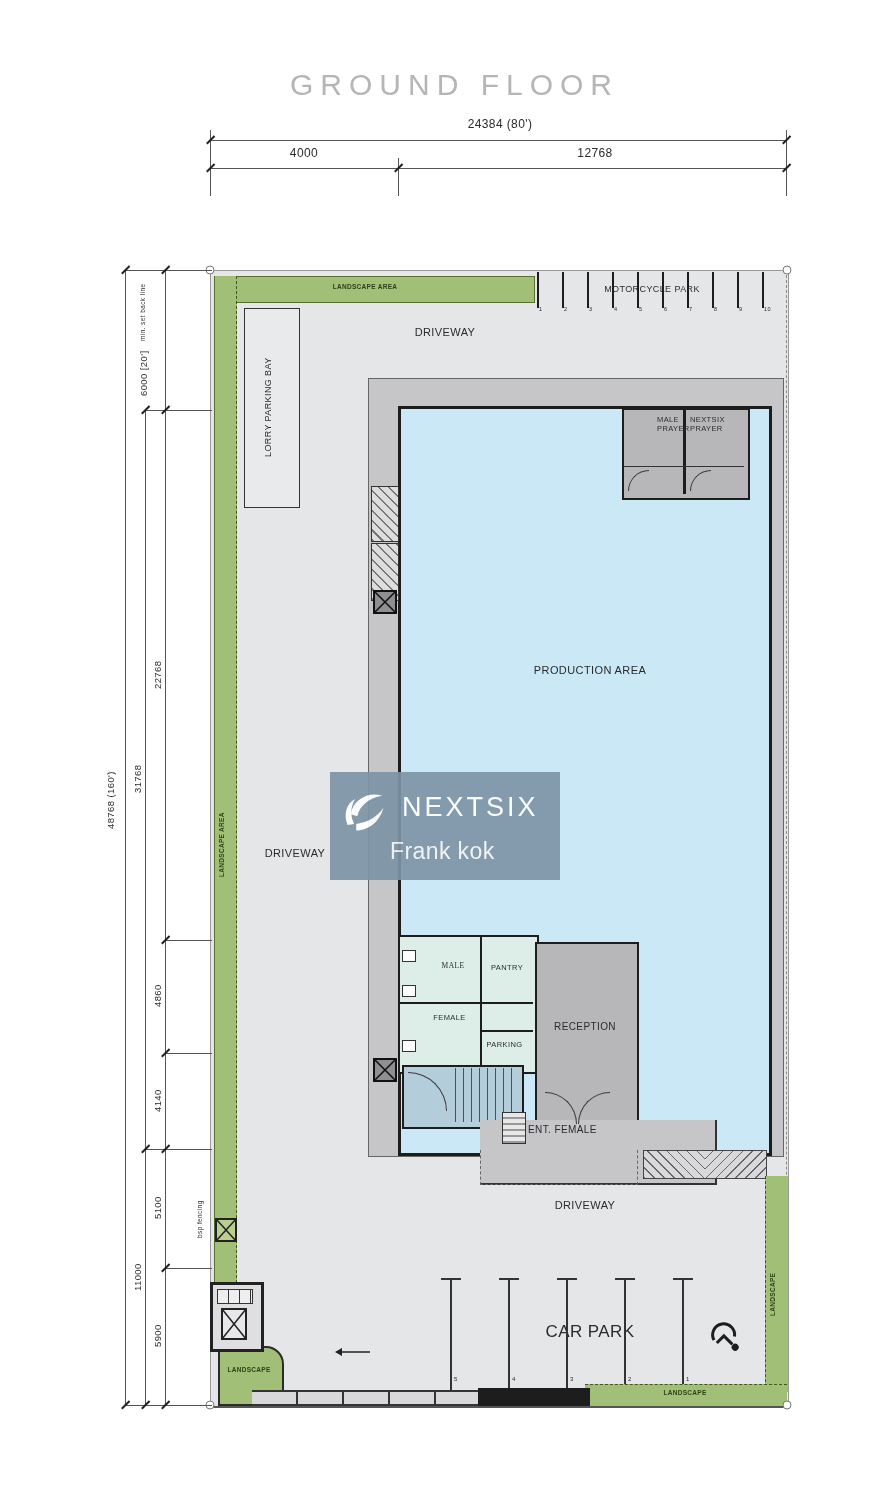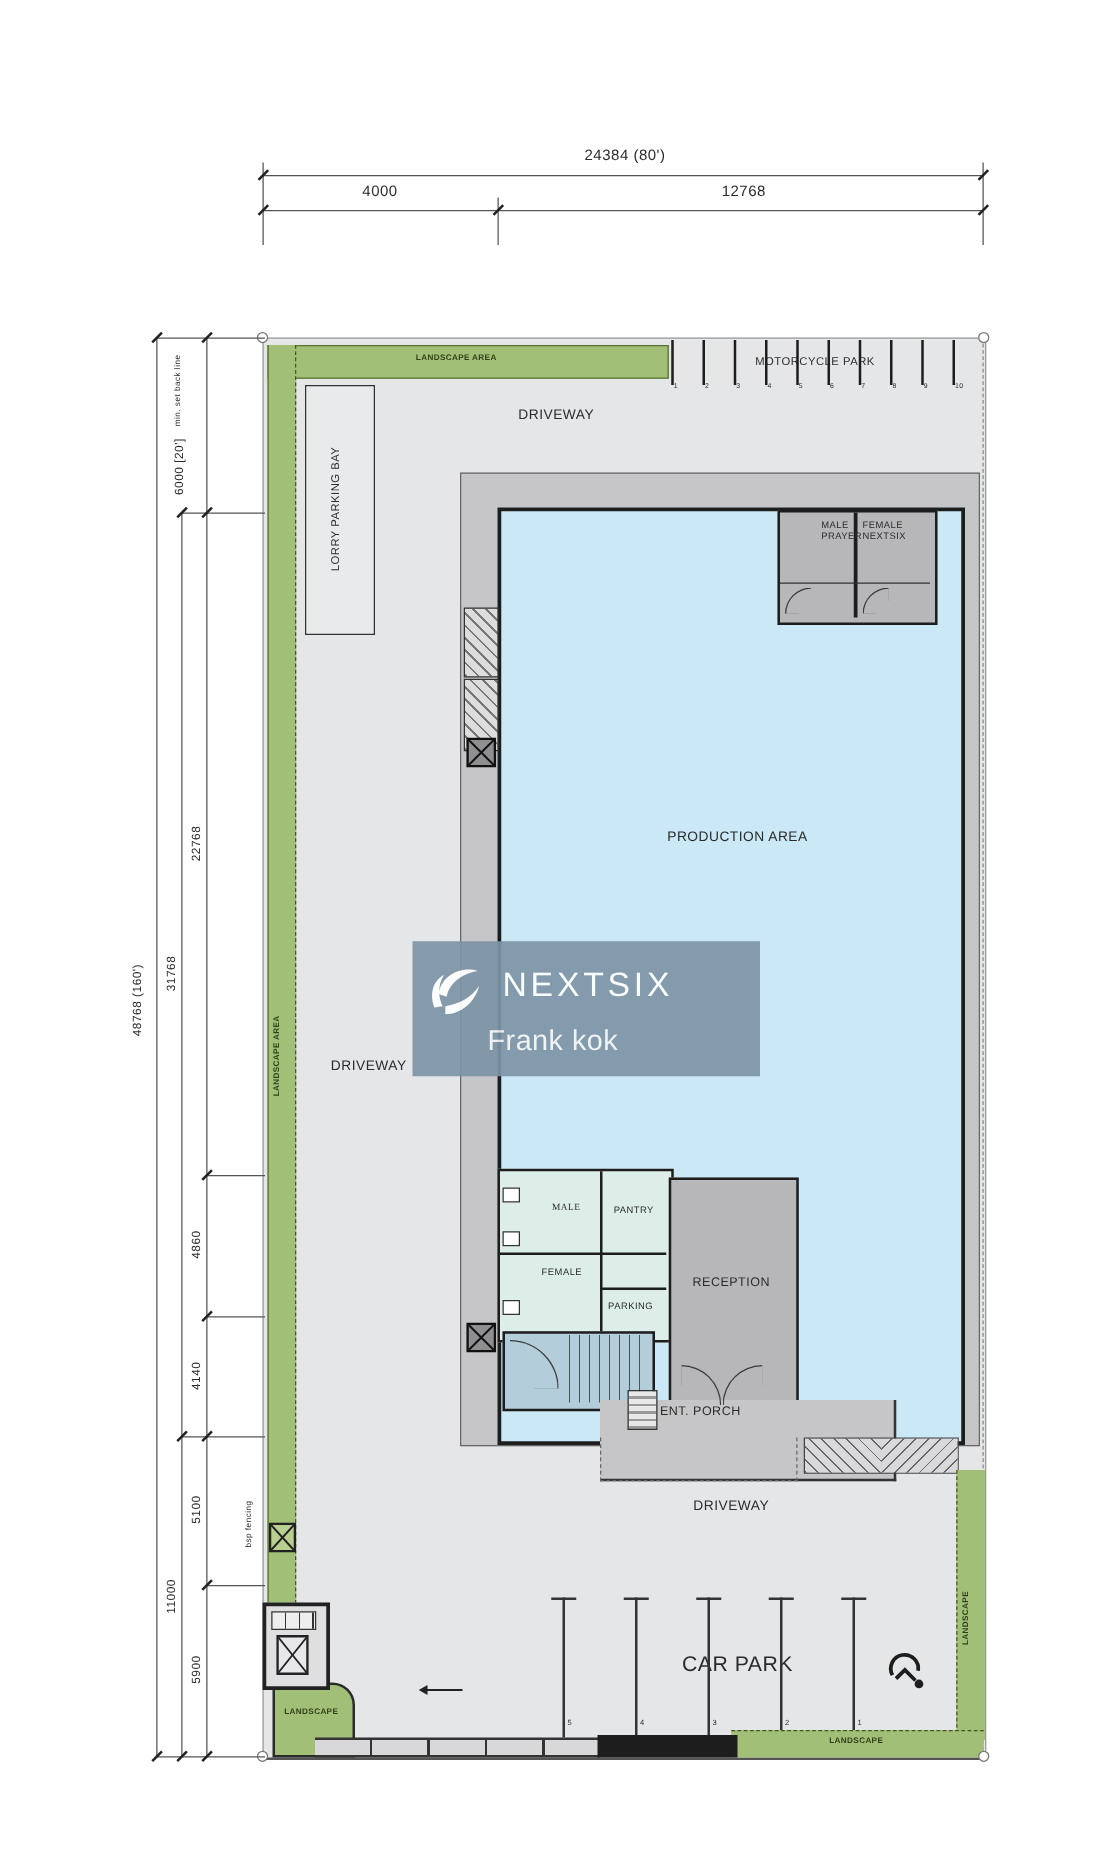--- a/index.html
+++ b/index.html
@@ -18,20 +18,21 @@
   .wall{background:var(--wall_dark,#1d1d1d);}
   .hatch45{background:repeating-linear-gradient(45deg,#777 0 1.5px,#ddd 1.5px 7px);border:1.5px solid #333;}
   .arcTL{position:absolute;border-top:1.5px solid #3a3a3a;border-left:1.5px solid #3a3a3a;border-top-left-radius:100%;}
   .arcTR{position:absolute;border-top:1.5px solid #3a3a3a;border-right:1.5px solid #3a3a3a;border-top-right-radius:100%;}
 </style>
 </head>
 <body>
 
 <div class="stage">
 
+  <div class="lbl c" style="left:290px;top:68px;width:320px;font-size:30px;letter-spacing:7px;color:var(--title_gray,#b5b5b5);">GROUND FLOOR</div>
 
   <div class="lbl c" style="left:400px;top:117px;width:200px;font-size:12px;">24384 (80')</div>
   <div class="hl" style="left:210px;top:140px;width:577px;"></div>
   <div class="lbl c" style="left:264px;top:146px;width:80px;font-size:12px;">4000</div>
   <div class="lbl c" style="left:540px;top:146px;width:110px;font-size:12px;">12768</div>
   <div class="hl" style="left:210px;top:168px;width:577px;"></div>
   <div class="vl" style="left:210px;top:130px;height:66px;"></div>
   <div class="vl" style="left:398px;top:158px;height:38px;"></div>
   <div class="vl" style="left:786px;top:130px;height:66px;"></div>
   <div class="tick" style="left:205px;top:139px;"></div>
@@ -89,21 +90,21 @@
   <svg class="abs" style="left:373px;top:1058px;" width="24" height="24" viewBox="0 0 24 24">
       <rect x="1" y="1" width="22" height="22" fill="#8f8f92" stroke="#111" stroke-width="2"></rect>
       <line x1="2" y1="2" x2="22" y2="22" stroke="#111" stroke-width="1.6"></line>
       <line x1="22" y1="2" x2="2" y2="22" stroke="#111" stroke-width="1.6"></line>
     </svg>
 
   <div class="abs" style="left:622px;top:408px;width:124px;height:88px;background:var(--room_gray,#b7b7ba);border:2.5px solid var(--wall_dark,#1d1d1d);"></div>
   <div class="vl wall" style="left:683px;top:410px;height:84px;width:2.5px;"></div>
   <div class="hl" style="left:624px;top:466px;width:120px;background:#333;"></div>
   <div class="lbl" style="left:657px;top:416px;width:44px;font-size:7.5px;white-space:normal;line-height:1.15;">MALE PRAYER</div>
-  <div class="lbl" style="left:690px;top:416px;width:46px;font-size:7.5px;white-space:normal;line-height:1.15;">FEMALE NEXTSIX</div>
+  <div class="lbl" style="left:690px;top:416px;width:46px;font-size:7.5px;white-space:normal;line-height:1.15;">NEXTSIX PRAYER</div>
   <div class="arcTL" style="left:628px;top:470px;width:20px;height:20px;"></div>
   <div class="arcTL" style="left:690px;top:470px;width:20px;height:20px;"></div>
 
   <div class="abs" style="left:398px;top:935px;width:137px;height:135px;background:var(--toilet_green,#dceee7);border:2.5px solid var(--wall_dark,#1d1d1d);"></div>
   <div class="hl wall" style="left:400px;top:1002px;width:133px;height:2px;"></div>
   <div class="vl wall" style="left:480px;top:937px;height:131px;width:2px;"></div>
   <div class="hl wall" style="left:480px;top:1030px;width:53px;height:2px;"></div>
   <div class="abs" style="left:402px;top:950px;width:12px;height:10px;background:#fff;border:1px solid #333;"></div>
   <div class="abs" style="left:402px;top:985px;width:12px;height:10px;background:#fff;border:1px solid #333;"></div>
   <div class="abs" style="left:402px;top:1040px;width:12px;height:10px;background:#fff;border:1px solid #333;"></div>
@@ -113,21 +114,21 @@
   <div class="lbl c" style="left:477px;top:1040px;width:55px;font-size:7.5px;">PARKING</div>
 
   <div class="abs" style="left:535px;top:942px;width:100px;height:178px;background:var(--room_gray,#b7b7ba);border:2.5px solid var(--wall_dark,#1d1d1d);"></div>
   <div class="lbl c" style="left:535px;top:1021px;width:100px;font-size:10px;">RECEPTION</div>
 
   <div class="abs" style="left:402px;top:1065px;width:118px;height:60px;background:var(--stair_blue,#b4cdda);border:2px solid var(--wall_dark,#1d1d1d);"></div>
   <div class="abs" style="left:455px;top:1068px;width:58px;height:54px;background:repeating-linear-gradient(90deg,#44555e 0 1px,transparent 1px 8px);"></div>
   <div class="arcTR" style="left:408px;top:1072px;width:38px;height:38px;"></div>
 
   <div class="abs" style="left:480px;top:1120px;width:235px;height:63px;background:var(--building_band,#c6c6c8);border-right:2px solid #333;border-bottom:2px solid #333;"></div>
-  <div class="lbl" style="left:528px;top:1124px;font-size:10px;">ENT. PORCH</div>
+  <div class="lbl" style="left:528px;top:1124px;font-size:10px;">ENT. FEMALE</div>
   <div class="arcTR" style="left:545px;top:1092px;width:31px;height:31px;"></div>
   <div class="arcTL" style="left:578px;top:1092px;width:31px;height:31px;"></div>
   <div class="abs" style="left:502px;top:1112px;width:22px;height:30px;border:1.5px solid #333;background:repeating-linear-gradient(0deg,#999 0 2px,#e8e8e8 2px 6px);"></div>
   <div class="abs" style="left:480px;top:1150px;width:156px;height:34px;border:1.5px dashed #666;border-top:none;"></div>
 
   <div class="abs" style="left:643px;top:1150px;width:122px;height:27px;border:1px solid #444;">
     <div class="abs" style="left:0;top:0;width:61px;height:27px;background:repeating-linear-gradient(45deg,#666 0 1px,#d9d9db 1px 7px);"></div>
     <div class="abs" style="left:61px;top:0;width:61px;height:27px;background:repeating-linear-gradient(-45deg,#666 0 1px,#d9d9db 1px 7px);"></div>
   </div>
 
@@ -222,21 +223,21 @@
   <div class="lbl v" style="left:138px;top:334px;height:78px;font-size:9.5px;">6000 [20']</div>
   <div class="lbl v" style="left:152px;top:640px;height:70px;font-size:9.5px;">22768</div>
   <div class="lbl v" style="left:132px;top:744px;height:70px;font-size:9.5px;">31768</div>
   <div class="lbl v" style="left:105px;top:735px;height:130px;font-size:9.5px;">48768 (160')</div>
   <div class="lbl v" style="left:152px;top:965px;height:62px;font-size:9.5px;">4860</div>
   <div class="lbl v" style="left:152px;top:1070px;height:62px;font-size:9.5px;">4140</div>
   <div class="lbl v" style="left:152px;top:1177px;height:62px;font-size:9.5px;">5100</div>
   <div class="lbl v" style="left:132px;top:1242px;height:70px;font-size:9.5px;">11000</div>
   <div class="lbl v" style="left:152px;top:1305px;height:62px;font-size:9.5px;">5900</div>
 
-  <div class="abs" style="left:330px;top:753px;width:230px;height:108px;background:var(--watermark_bg,#7d95a6);opacity:.92;padding-left:48px;">
+  <div class="abs" style="left:330px;top:772px;width:230px;height:108px;background:var(--watermark_bg,#7d95a6);opacity:.92;">
     <svg class="abs" style="left:10px;top:14px;" width="52" height="52" viewBox="0 0 48 48" fill="#fff">
       <path d="M10 26 C12 12 27 5 39 9 C27 11 18 18 16 28 Z"></path>
       <path d="M7 36 C3 26 6 16 14 12 C9 20 10 29 13 35 Z"></path>
       <path d="M15 41 C27 41 37 32 40 20 C34 29 26 33 15 35 Z"></path>
     </svg>
     <div class="lbl" style="left:72px;top:20px;font-size:27px;letter-spacing:3px;color:#fff;font-weight:500;">NEXTSIX</div>
     <div class="lbl" style="left:60px;top:66px;font-size:23px;color:#f4f4f4;">Frank kok</div>
   </div>
 
 </div>

